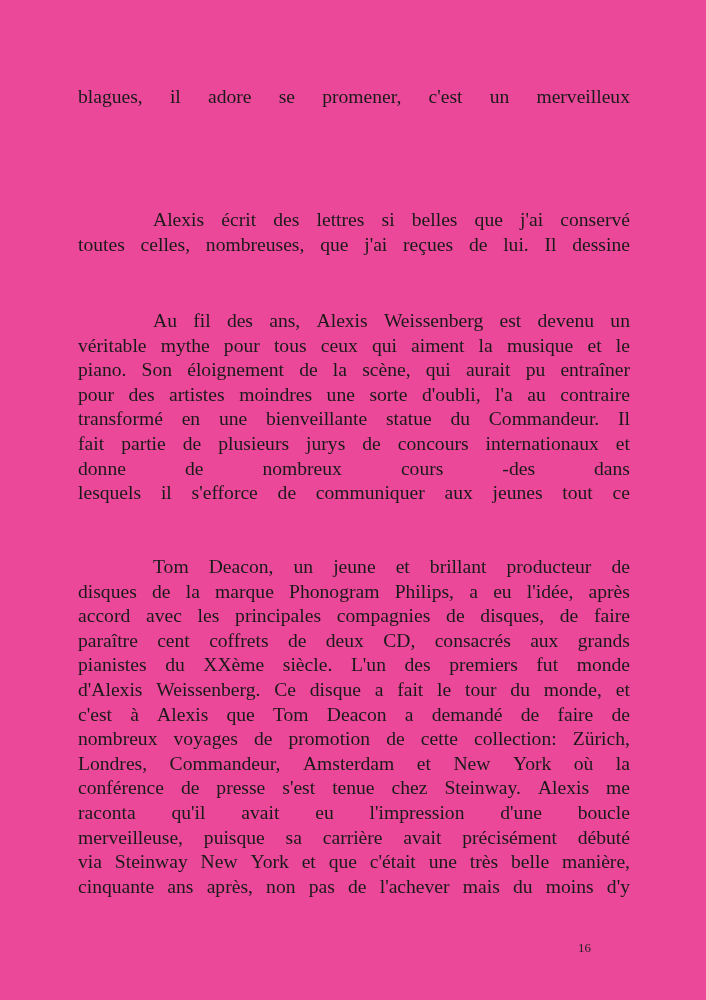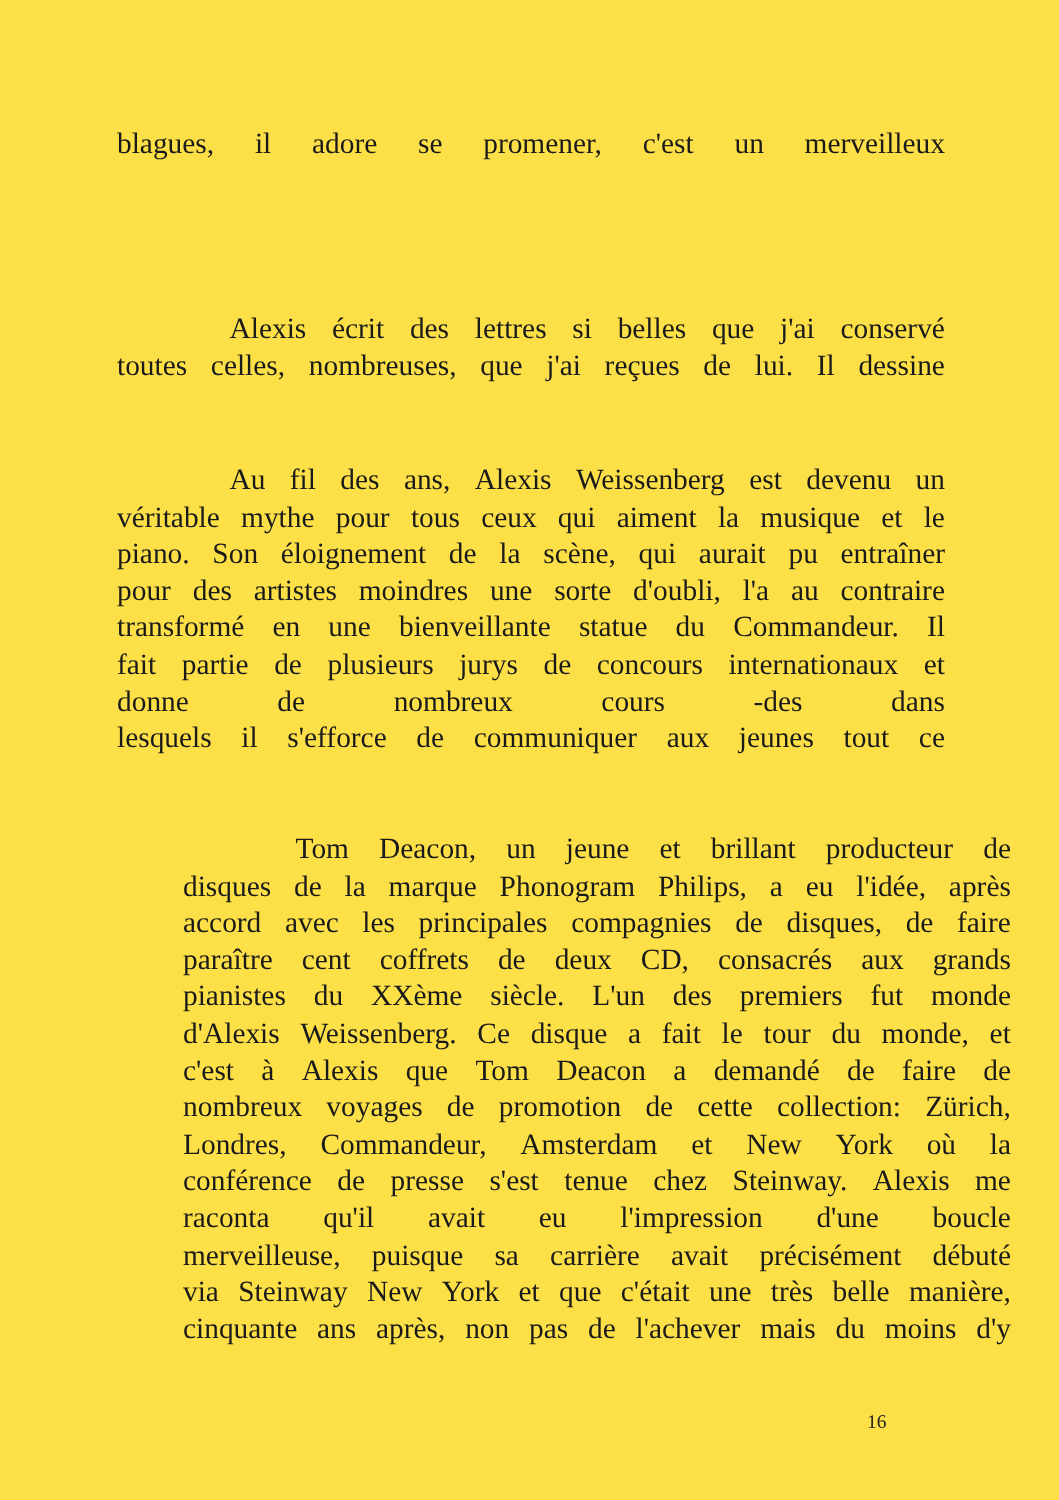--- a/index.html
+++ b/index.html
@@ -13,26 +13,26 @@
     position: relative;
     overflow: hidden;
     font-family: "Liberation Serif", "DejaVu Serif", serif;
     color: #1a1a1a;
   }
   .page {
     position: absolute;
     left: 0; top: 0;
     width: 706px;
     height: 1000px;
-    background: #fde047;
+    background: #ec4899;
   }
   .p1 { position: absolute; top: 85px; left: 78px; width: 552px; }
   .p2 { position: absolute; top: 208px; left: 78px; width: 552px; }
   .p3 { position: absolute; top: 309px; left: 78px; width: 552px; }
-  .p4 { position: absolute; top: 555px; left: 78px; width: 552px; margin-left: 44px; }
+  .p4 { position: absolute; top: 555px; left: 78px; width: 552px; }
   .italic { font-style: italic; }
   .page-number {
     position: absolute;
     left: 578px;
     top: 940px;
     font-size: 13px;
     color: #222;
   }
   .jline {
     display: flex;

